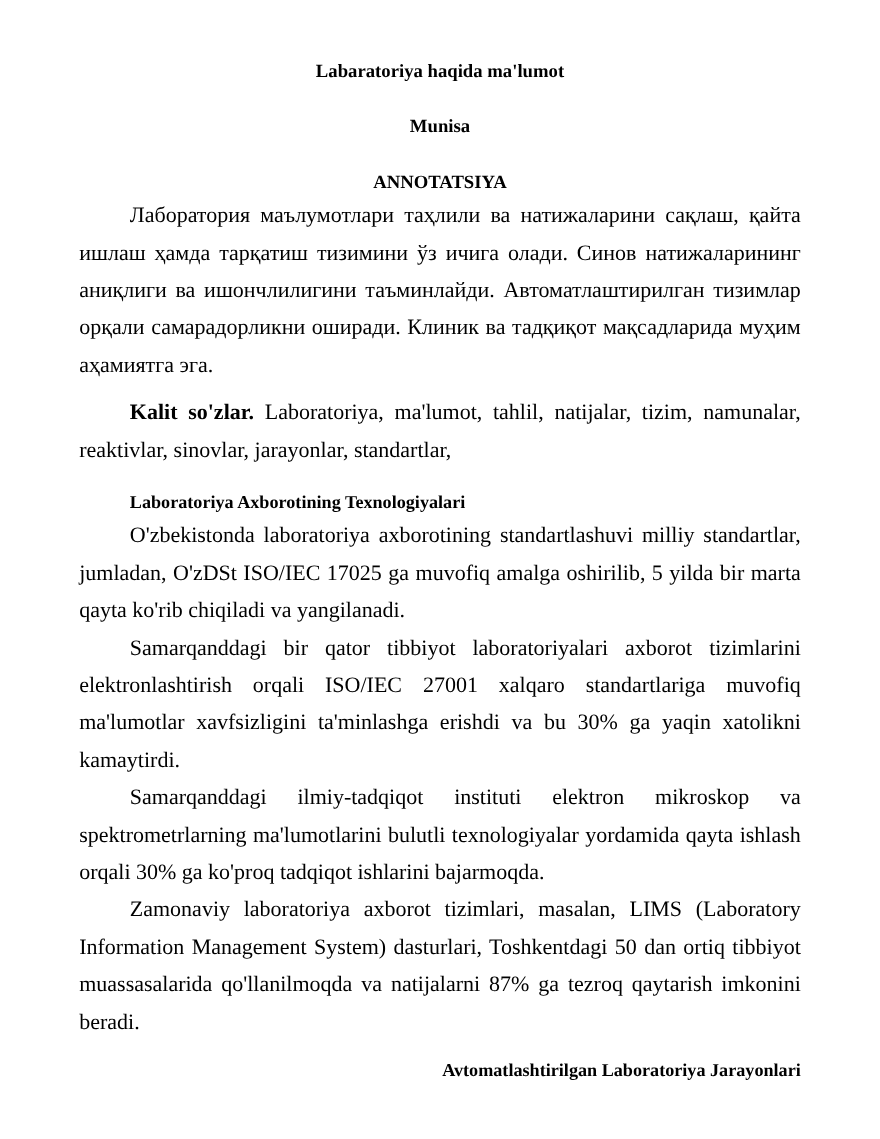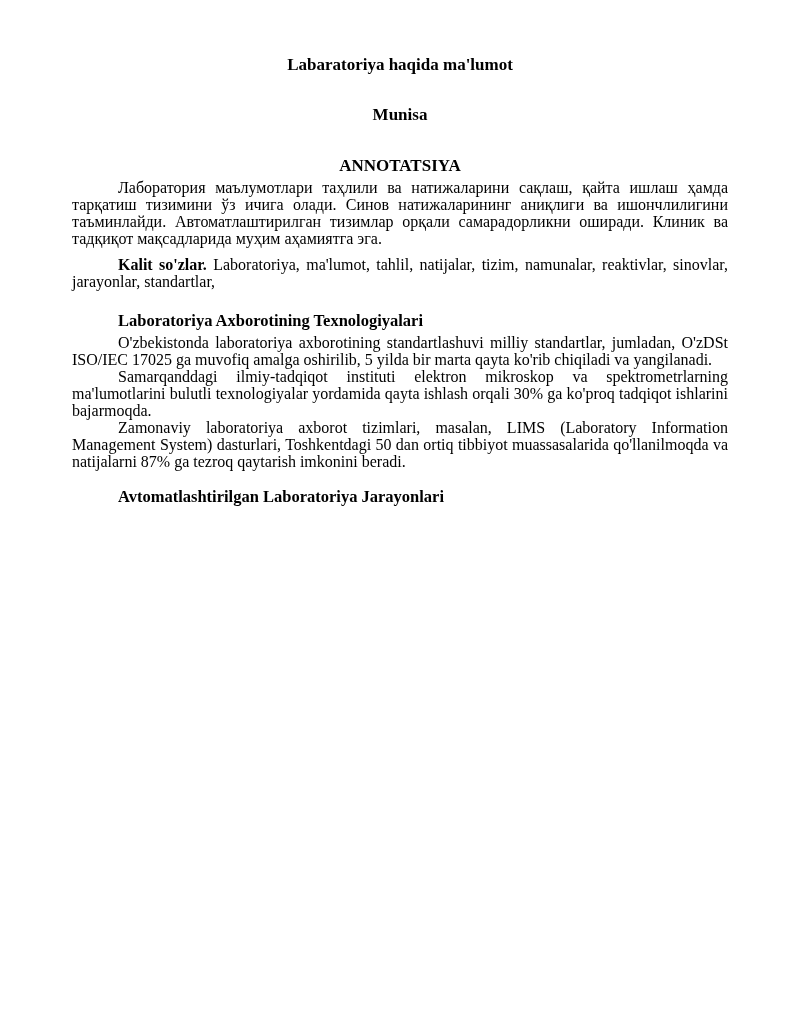--- a/index.html
+++ b/index.html
@@ -26,38 +26,38 @@
     font-weight: bold;
     text-align: center;
     line-height: 26px;
     margin: 0;
   }
   .doc-title   { margin-top: 0; }
   .doc-author  { margin-top: 24px; }
   .annot-head  { margin-top: 25px; }
 
   p.body {
-    font-size: 16px;
-    line-height: 17px;
+    font-size: 20px;
+    line-height: 34px;
     text-align: justify;
     text-indent: 46px;
     margin: 0;
   }
   p.keywords { margin-top: 9px; }
 
   .s-heading {
     font-size: 16.5px;
     font-weight: bold;
     line-height: 26px;
     padding-left: 46px;
     margin: 0;
   }
   .s-heading-1 { margin-top: 18px; }
   .s-heading-2 { margin-top: 26px; }
-  .s-heading-3 { margin-top: 14px; }
+  .s-heading-3 { margin-top: 14px; text-align: right; }
 
   .para-follow { margin-top: 10px; }
 </style>
 </head>
 <body>
 
 <div class="page">
 
   <p class="center-bold doc-title">Labaratoriya haqida ma'lumot</p>
 
@@ -65,20 +65,21 @@
 
   <p class="center-bold annot-head">ANNOTATSIYA</p>
 
   <p class="body">Лаборатория маълумотлари таҳлили ва натижаларини сақлаш, қайта ишлаш ҳамда тарқатиш тизимини ўз ичига олади.  Синов натижаларининг аниқлиги ва ишончлилигини таъминлайди.  Автоматлаштирилган тизимлар орқали самарадорликни оширади.  Клиник ва тадқиқот мақсадларида муҳим аҳамиятга эга.</p>
 
   <p class="body keywords"><strong>Kalit so'zlar.</strong><span> Laboratoriya, ma'lumot, tahlil, natijalar, tizim, namunalar, reaktivlar, sinovlar, jarayonlar, standartlar,</span></p>
 
   <div>
     <p class="s-heading s-heading-1">Laboratoriya Axborotining Texnologiyalari</p>
     <p class="body">O'zbekistonda laboratoriya axborotining standartlashuvi milliy standartlar, jumladan, O'zDSt ISO/IEC 17025 ga muvofiq amalga oshirilib, 5 yilda bir marta qayta ko'rib chiqiladi va yangilanadi.</p>
+    <p class="body para-follow">Samarqanddagi bir qator tibbiyot laboratoriyalari axborot tizimlarini elektronlashtirish orqali ISO/IEC 27001 xalqaro standartlariga muvofiq ma'lumotlar xavfsizligini ta'minlashga erishdi va bu 30% ga yaqin xatolikni kamaytirdi.</p>
   </div>
 
   <div>
     <p class="body para-follow">Samarqanddagi ilmiy-tadqiqot instituti elektron mikroskop va spektrometrlarning ma'lumotlarini bulutli texnologiyalar yordamida qayta ishlash orqali 30% ga ko'proq tadqiqot ishlarini bajarmoqda.</p>
     <p class="body para-follow">Zamonaviy laboratoriya axborot tizimlari, masalan, LIMS (Laboratory Information Management System) dasturlari, Toshkentdagi 50 dan ortiq tibbiyot muassasalarida qo'llanilmoqda va natijalarni 87% ga tezroq qaytarish imkonini beradi.</p>
   </div>
 
   <div>
     <p class="s-heading s-heading-3">Avtomatlashtirilgan Laboratoriya Jarayonlari</p>
   </div>

